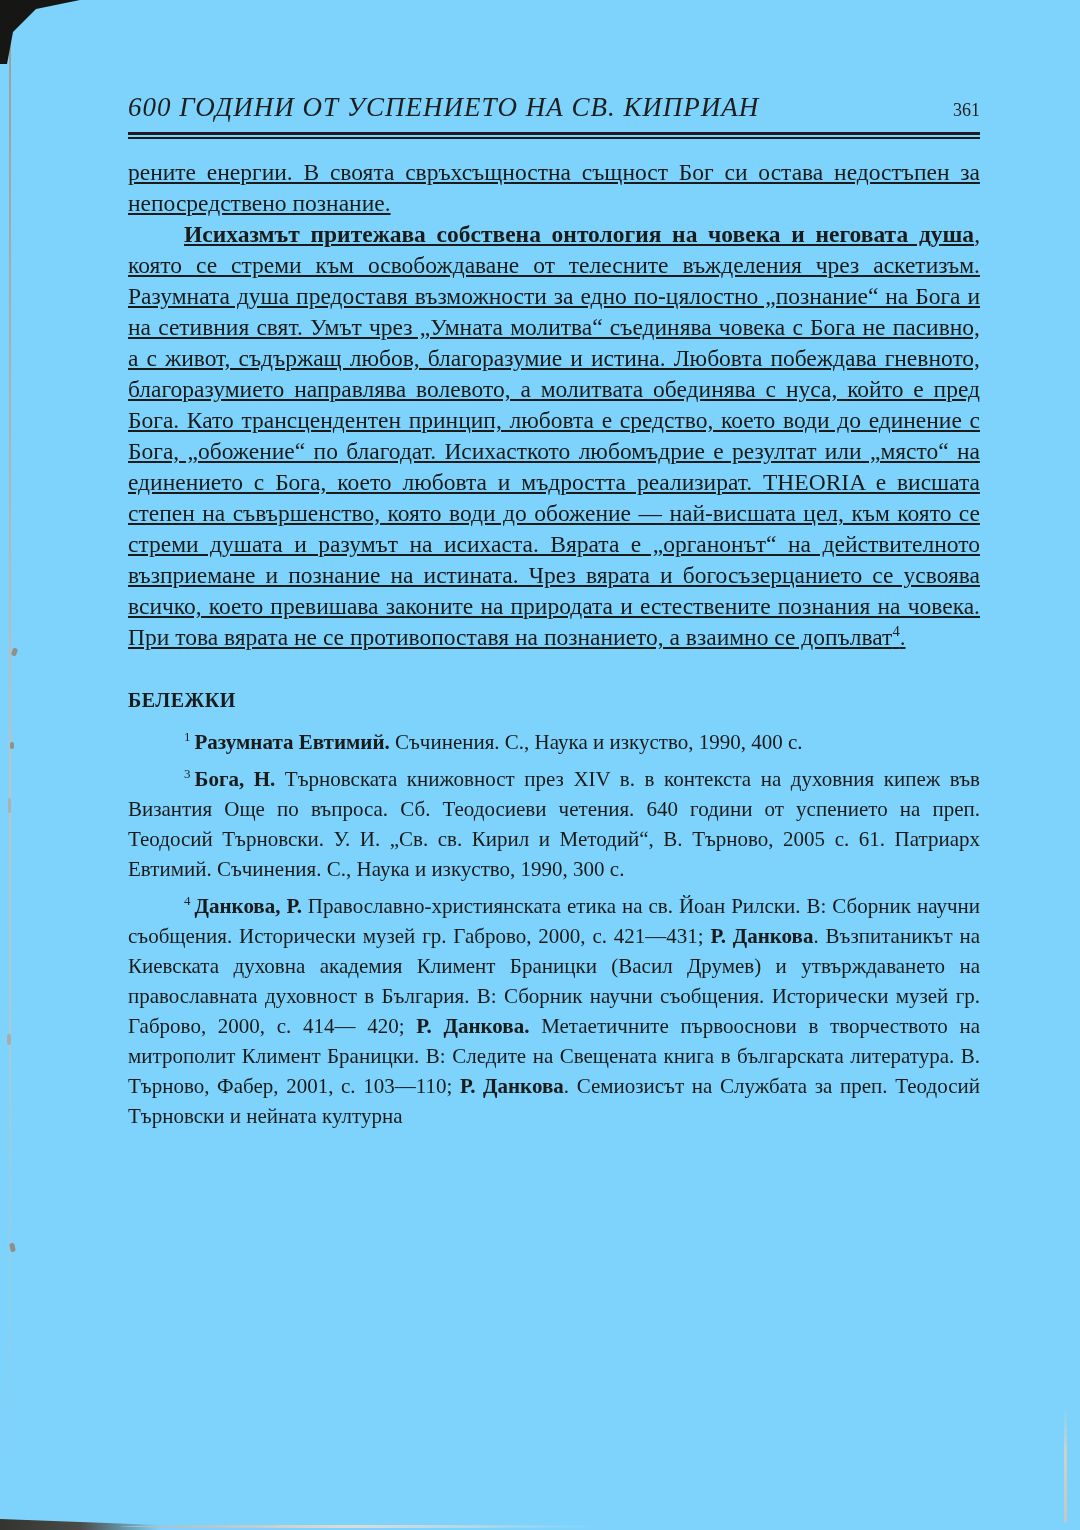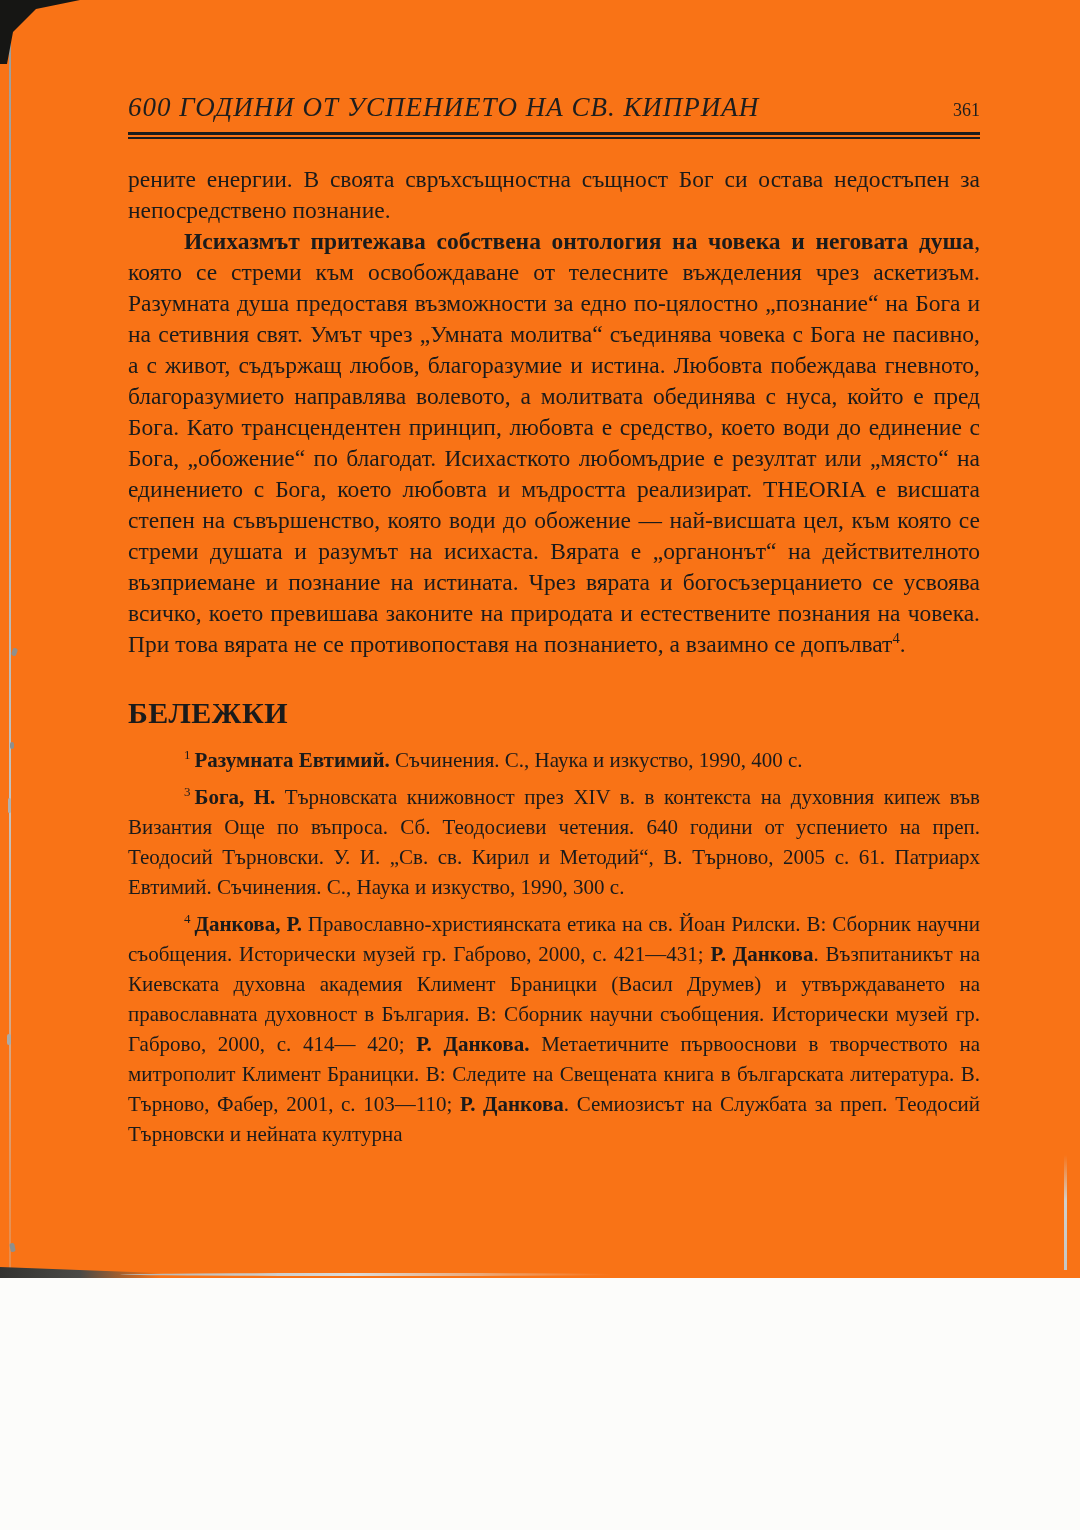--- a/index.html
+++ b/index.html
@@ -3,21 +3,21 @@
 <meta charset="utf-8">
 <style>
   html, body { margin: 0; padding: 0; }
   body {
     width: 1080px; height: 1530px;
     background: #fcfcfa;
     font-family: "Liberation Serif", "DejaVu Serif", serif;
     color: #1b1b1b;
     overflow: hidden;
   }
-  .page { position: relative; width: 1080px; height: 1278px; background: #f97316; overflow: hidden; }
+  .page { position: relative; width: 1080px; height: 1530px; background: #7dd3fc; overflow: hidden; }
 
   
   .edge-left {
     position: absolute; left: 0; top: 0; width: 44px; height: 100%;
     background: linear-gradient(90deg, #b2b2af 0px, #d8d8d5 10px, #ececе9 22px, #f6f6f3 32px, #fcfcfa 44px);
   }
   .edge-left-line {
     position: absolute; left: 9px; top: 0; width: 2px; height: 1470px;
     background: linear-gradient(180deg, #9c9c99 0%, #c3c3c0 55%, rgba(195,195,192,0) 100%);
   }
@@ -59,30 +59,31 @@
   }
   .page-number { font-size: 18px; color: #1e1e1e; }
 
   .head-rule {
     margin-top: 9px; height: 2px;
     border-top: 3px solid #1c1c1c;
     border-bottom: 2px solid #1c1c1c;
   }
 
   .body-text {
-    margin-top: 25px;
+    margin-top: 18px;
     font-size: 23.5px; line-height: 31px;
     text-align: justify;
+    text-decoration: underline;
   }
   .body-text p { margin: 0; }
   .body-text p.indent { text-indent: 56px; }
 
   .notes-heading {
     margin: 36px 0 0 0;
-    font-size: 30px; font-weight: bold; letter-spacing: 0.5px;
+    font-size: 20px; font-weight: bold; letter-spacing: 0.5px;
   }
   .notes {
     margin-top: 15px;
     font-size: 21px; line-height: 30px;
     text-align: justify;
   }
   .notes p.note { margin: 0 0 7px 0; text-indent: 56px; }
 
   .b { font-weight: bold; }
   .i { font-style: italic; }

